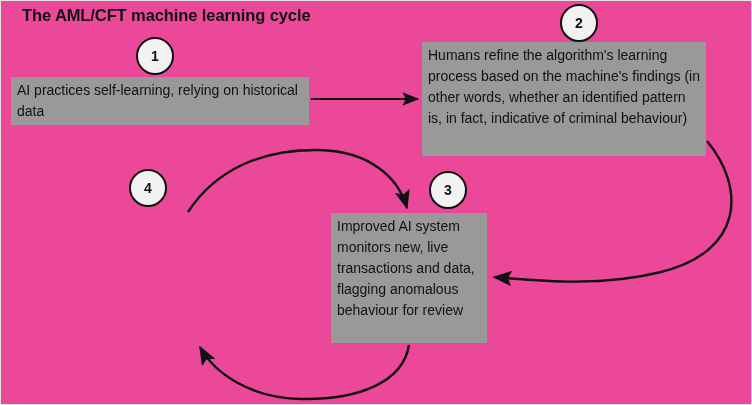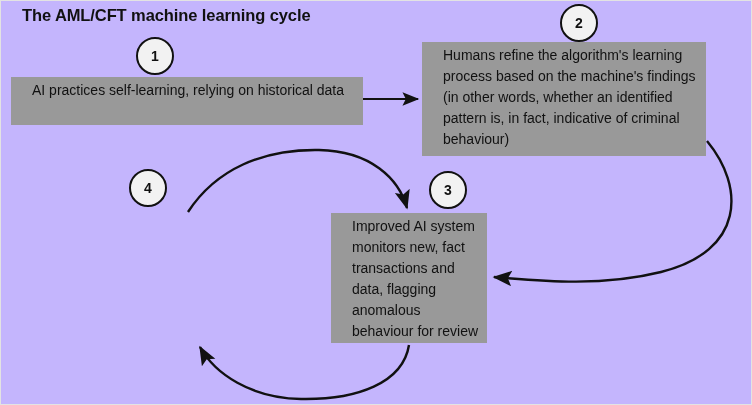--- a/index.html
+++ b/index.html
@@ -4,21 +4,21 @@
 <style>
   html, body {
     margin: 0;
     padding: 0;
     background: #ffffff;
   }
   #canvas {
     position: relative;
     width: 752px;
     height: 405px;
-    background: #c4b5fd;
+    background: #ec4899;
     border: 1px solid #e3e3e3;
     box-sizing: border-box;
     overflow: hidden;
     font-family: "Liberation Sans", sans-serif;
   }
   #title {
     position: absolute;
     left: 21px;
     top: 5px;
     font-size: 16.5px;
@@ -27,23 +27,23 @@
     letter-spacing: -0.1px;
     white-space: nowrap;
   }
   .node {
     position: absolute;
     background: #999999;
     color: #111111;
     font-size: 14px;
     line-height: 21px;
     box-sizing: border-box;
-    padding: 3px 5px 3px 21px;
+    padding: 3px 5px 3px 6px;
   }
-  #node1 { left: 10px;  top: 76px;  width: 352px; height: 48px; }
+  #node1 { left: 10px;  top: 76px;  width: 298px; height: 48px; }
   #node2 { left: 421px; top: 41px;  width: 284px; height: 114px; }
   #node3 { left: 330px; top: 212px; width: 156px; height: 130px; }
   #node4 { left: 97px;  top: 213px; width: 194px; height: 128px; }
   .badge {
     position: absolute;
     width: 38px;
     height: 38px;
     border: 2.5px solid #111111;
     border-radius: 50%;
     background: #f2f2f2;
@@ -91,21 +91,21 @@
     <path d="M187,211 C215,168 262,148 318,149 C370,150 398,178 406,207" fill="none" stroke="#111111" stroke-width="2.4" marker-end="url(#ah)"></path>
   </svg>
 
   <div class="node" id="node1">
     <span>AI practices self-learning, relying on historical data</span>
   </div>
   <div class="node" id="node2">
     <span>Humans refine the algorithm's learning process based on the machine's findings (in other words, whether an identified pattern is, in fact, indicative of criminal behaviour)</span>
   </div>
   <div class="node" id="node3">
-    <span>Improved AI system monitors new, fact transactions and data, flagging anomalous behaviour for review</span>
+    <span>Improved AI system monitors new, live transactions and data, flagging anomalous behaviour for review</span>
   </div>
 
   <div class="badge" id="badge1">
     <span>1</span>
   </div>
   <div class="badge" id="badge2">
     <span>2</span>
   </div>
   <div class="badge" id="badge3">
     <span>3</span>

